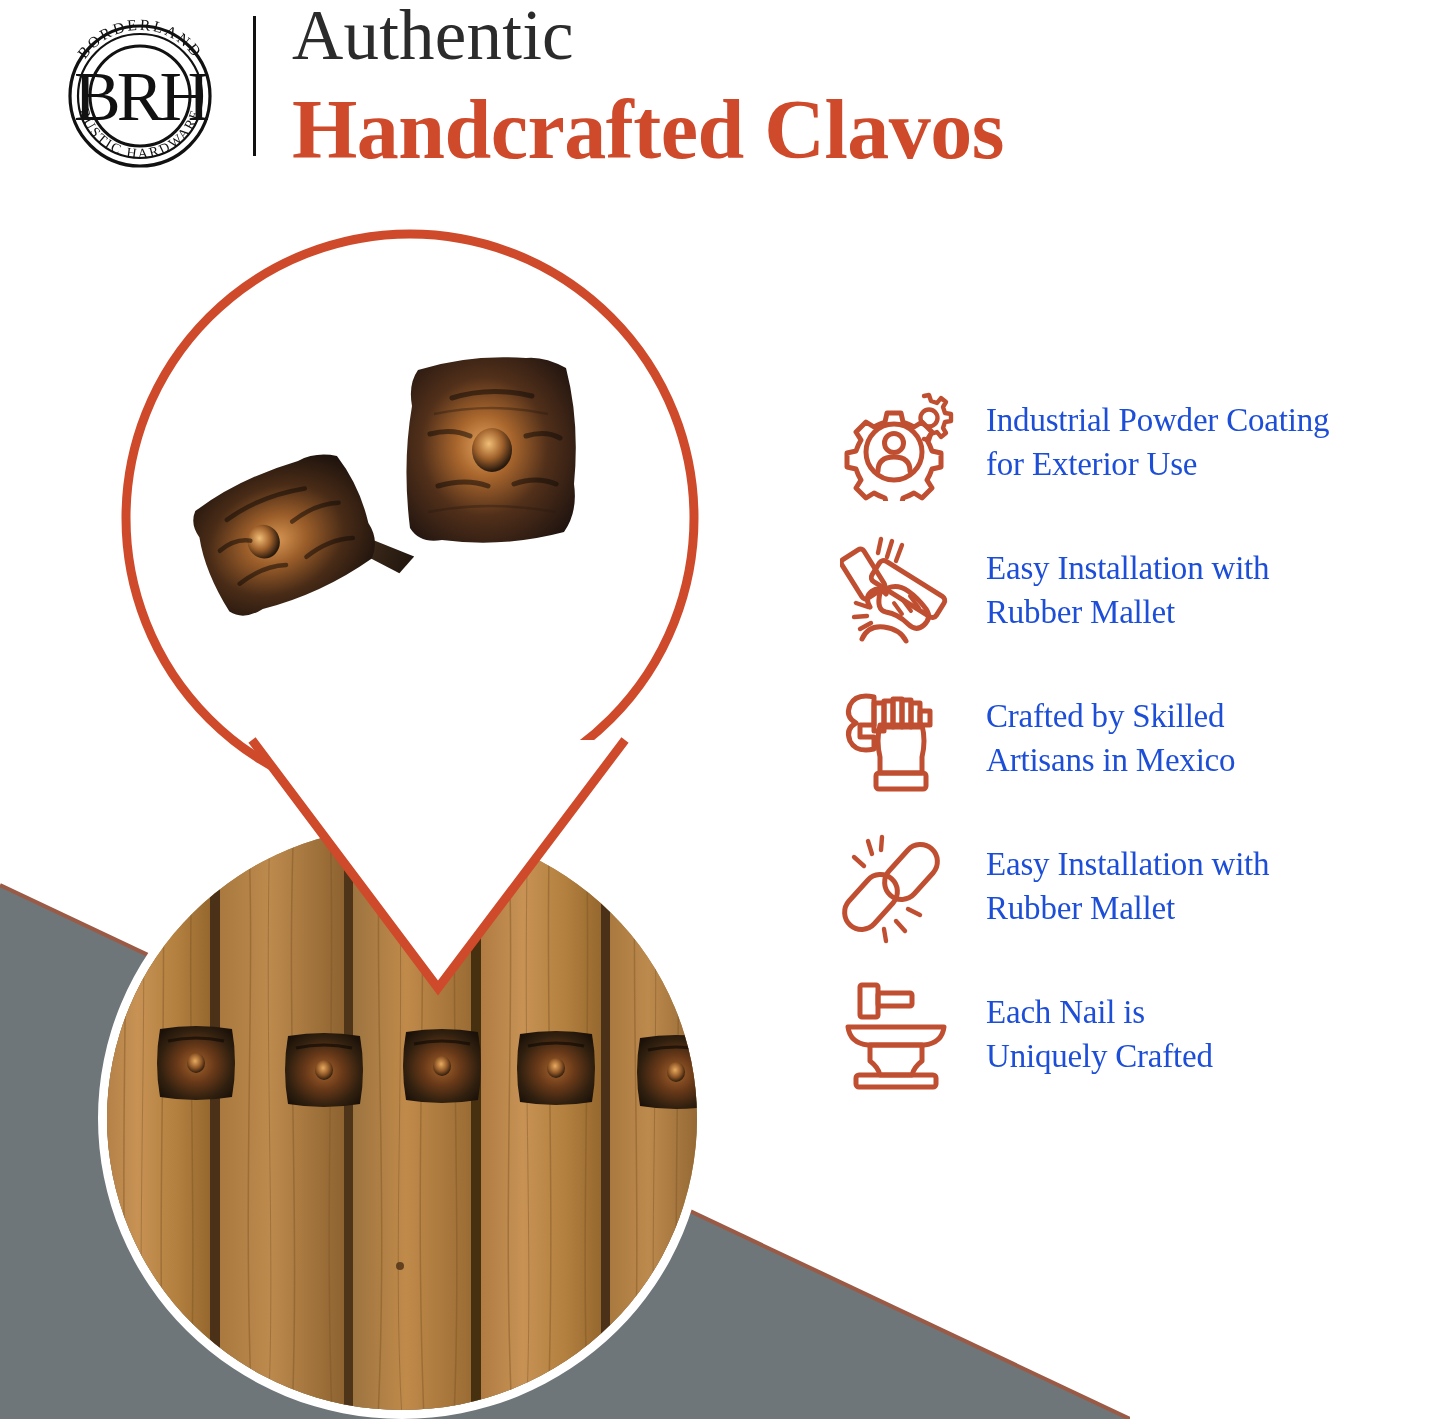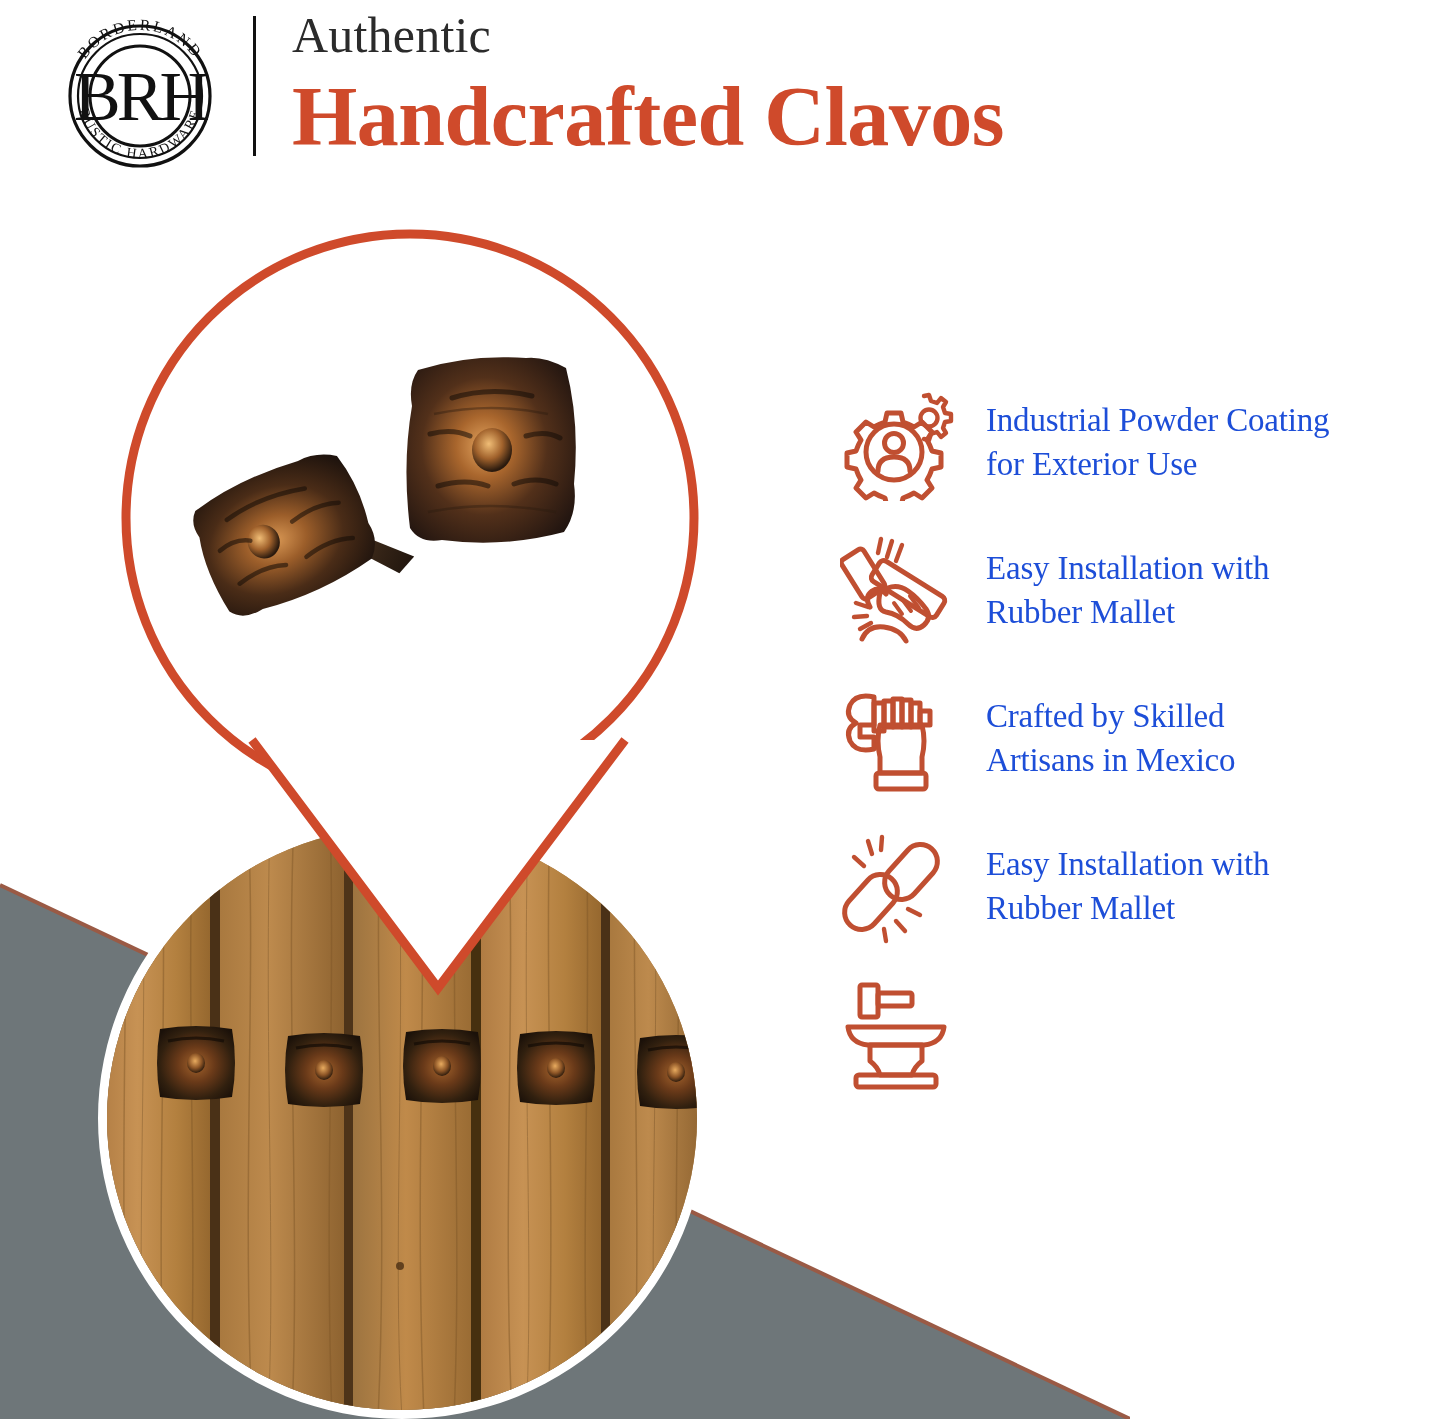--- a/index.html
+++ b/index.html
@@ -38,34 +38,34 @@
     background: #111111;
   }
 
   .header-text {
     position: absolute;
     left: 292px; top: 4px;
     width: 1100px;
   }
   .title-sub {
     font-family: "Liberation Serif", serif;
-    font-size: 50px;
+    font-size: 71px;
     line-height: 62px;
     color: #2b2b2b;
     font-weight: 400;
     letter-spacing: 0.2px;
   }
   .title-main {
     font-family: "Liberation Serif", serif;
     font-size: 84px;
     line-height: 92px;
     color: #cf4a2b;
     font-weight: 700;
     letter-spacing: -0.5px;
-    margin-top: 5px;
+    margin-top: 18px;
   }
 
   
   .gray-slab {
     position: absolute;
     left: 0; top: 860px;
     width: 1130px; height: 559px;
     z-index: 1;
   }
 
@@ -467,17 +467,19 @@
 
           <rect x="38" y="18" width="34" height="13" rx="2"></rect>
 
           <path d="M8 52 h96 q-2 16 -20 18 h-56 q-18 -2 -20 -18 z"></path>
 
           <path d="M30 70 h52 v16 q-8 6 -10 14 h-32 q-2 -8 -10 -14 z"></path>
 
           <rect x="16" y="100" width="80" height="12" rx="3"></rect>
         </svg>
       </div>
+      <div class="feature-text">Each Nail is
+Uniquely Crafted</div>
     </div>
 
   </div>
 
 </div>
 
 </body></html>

